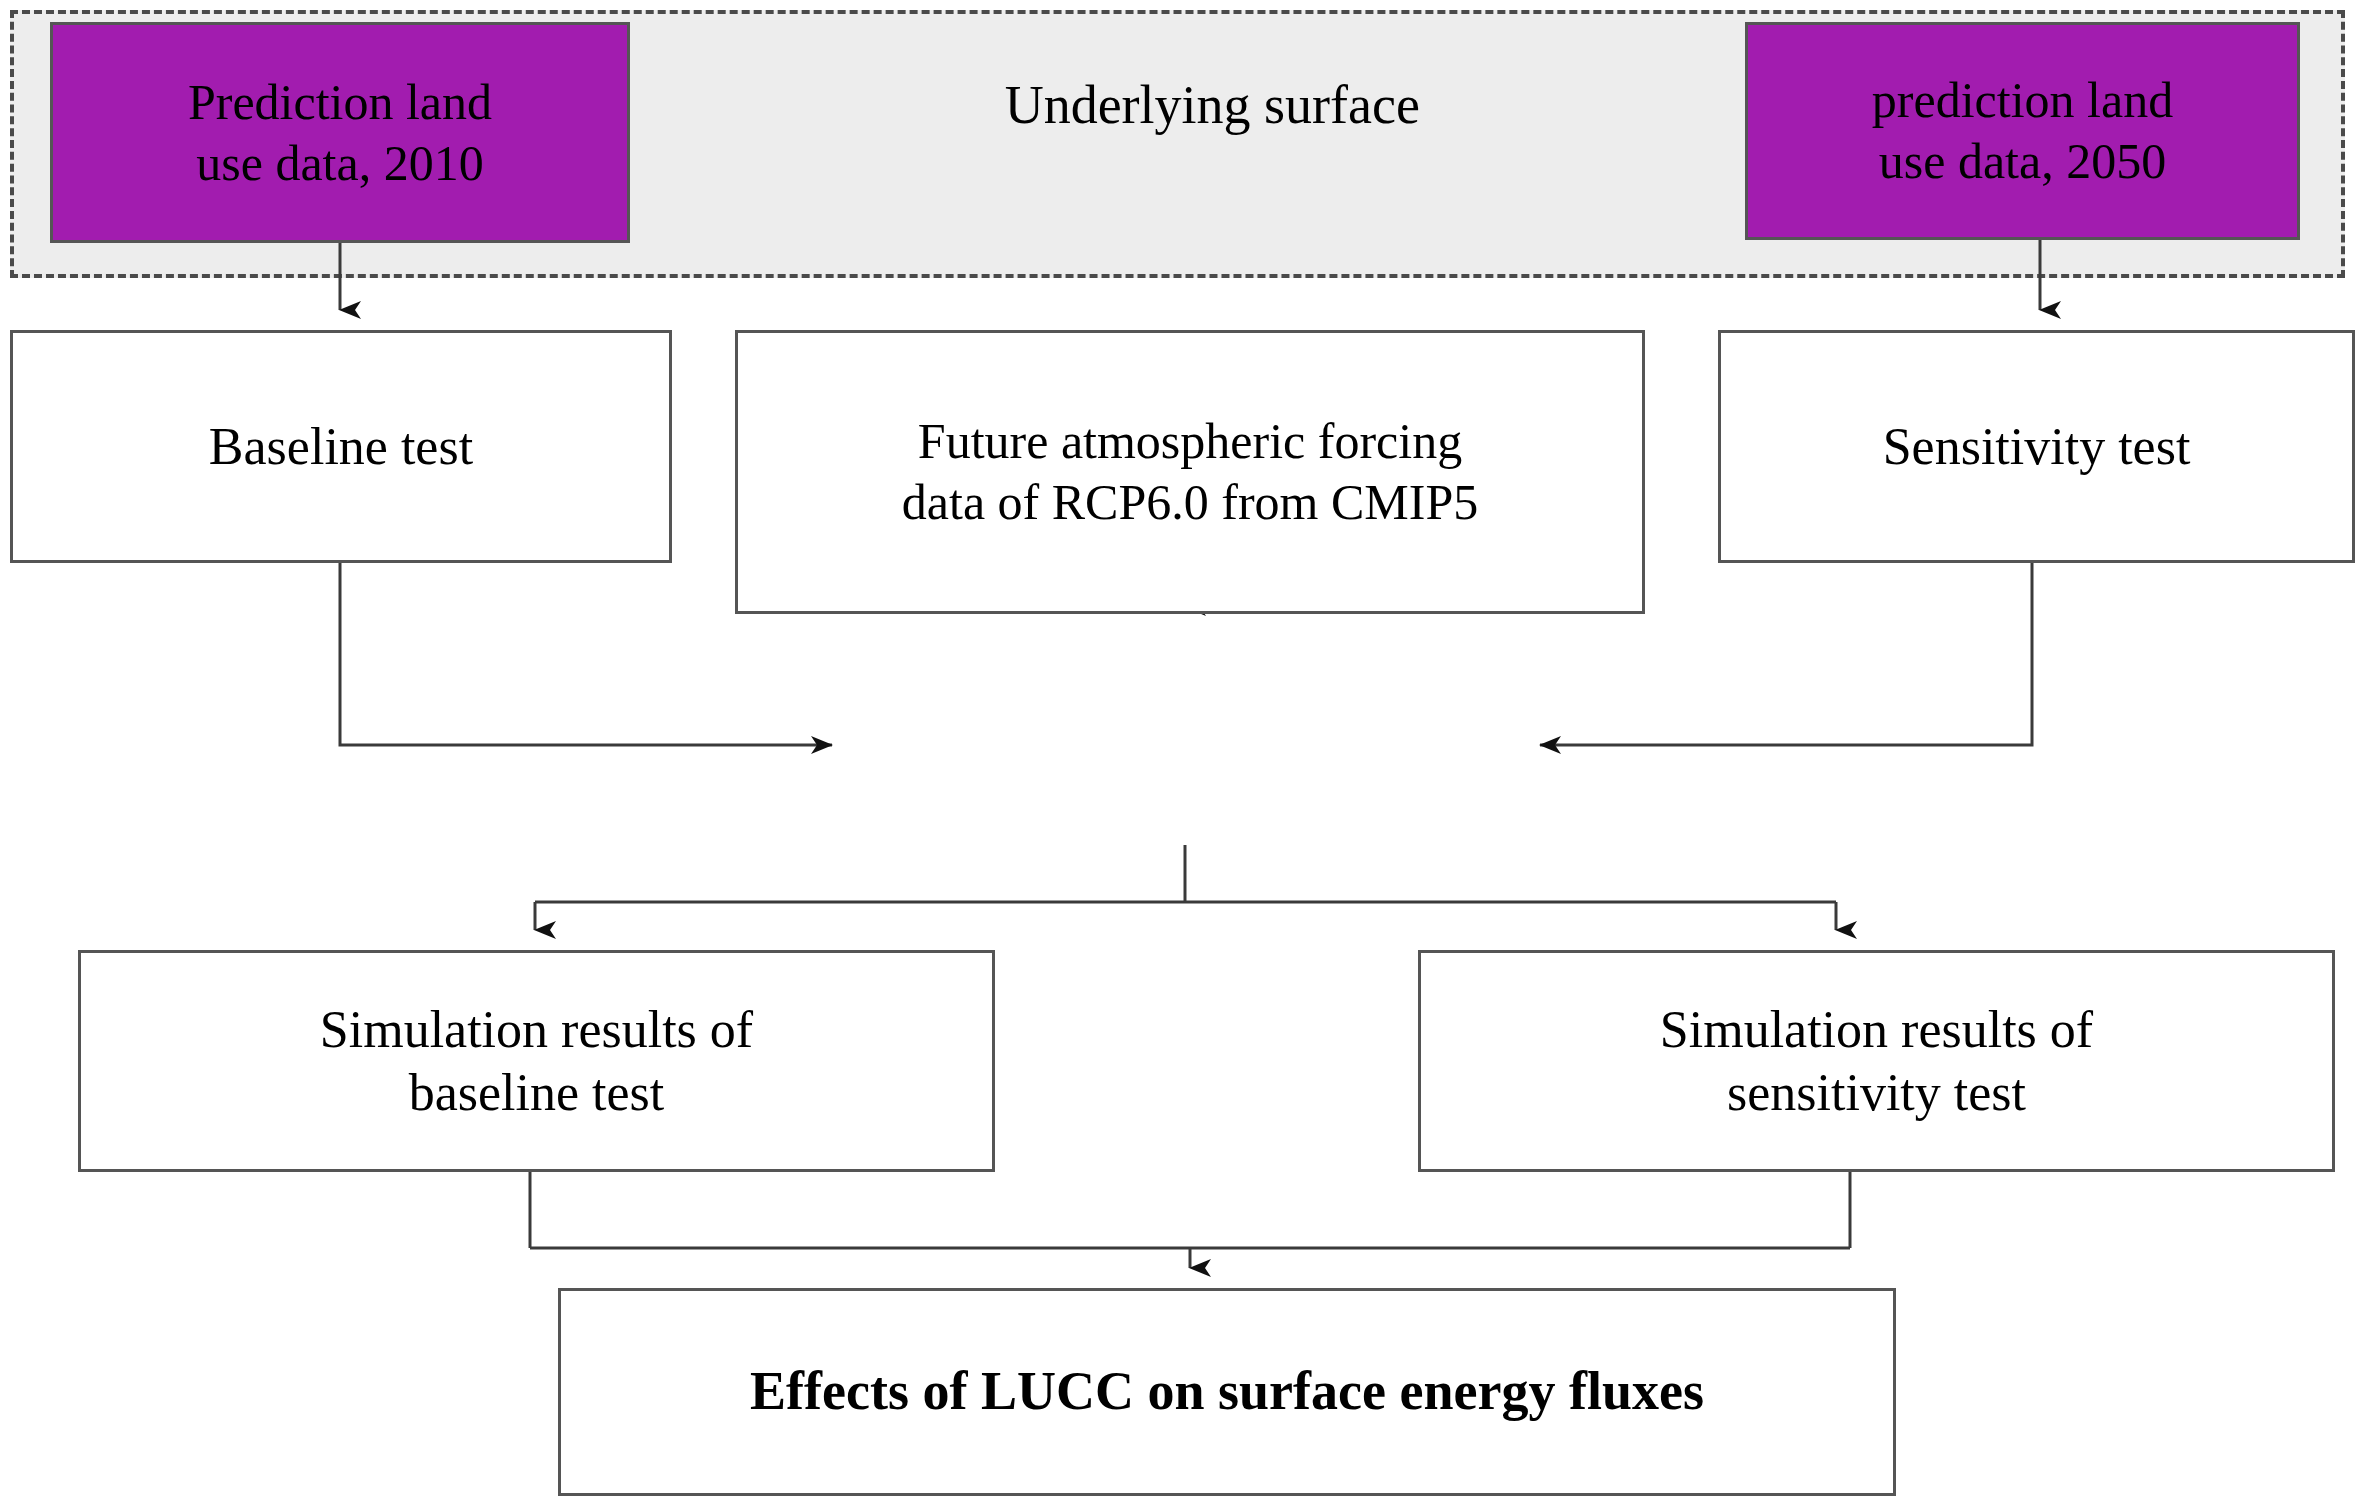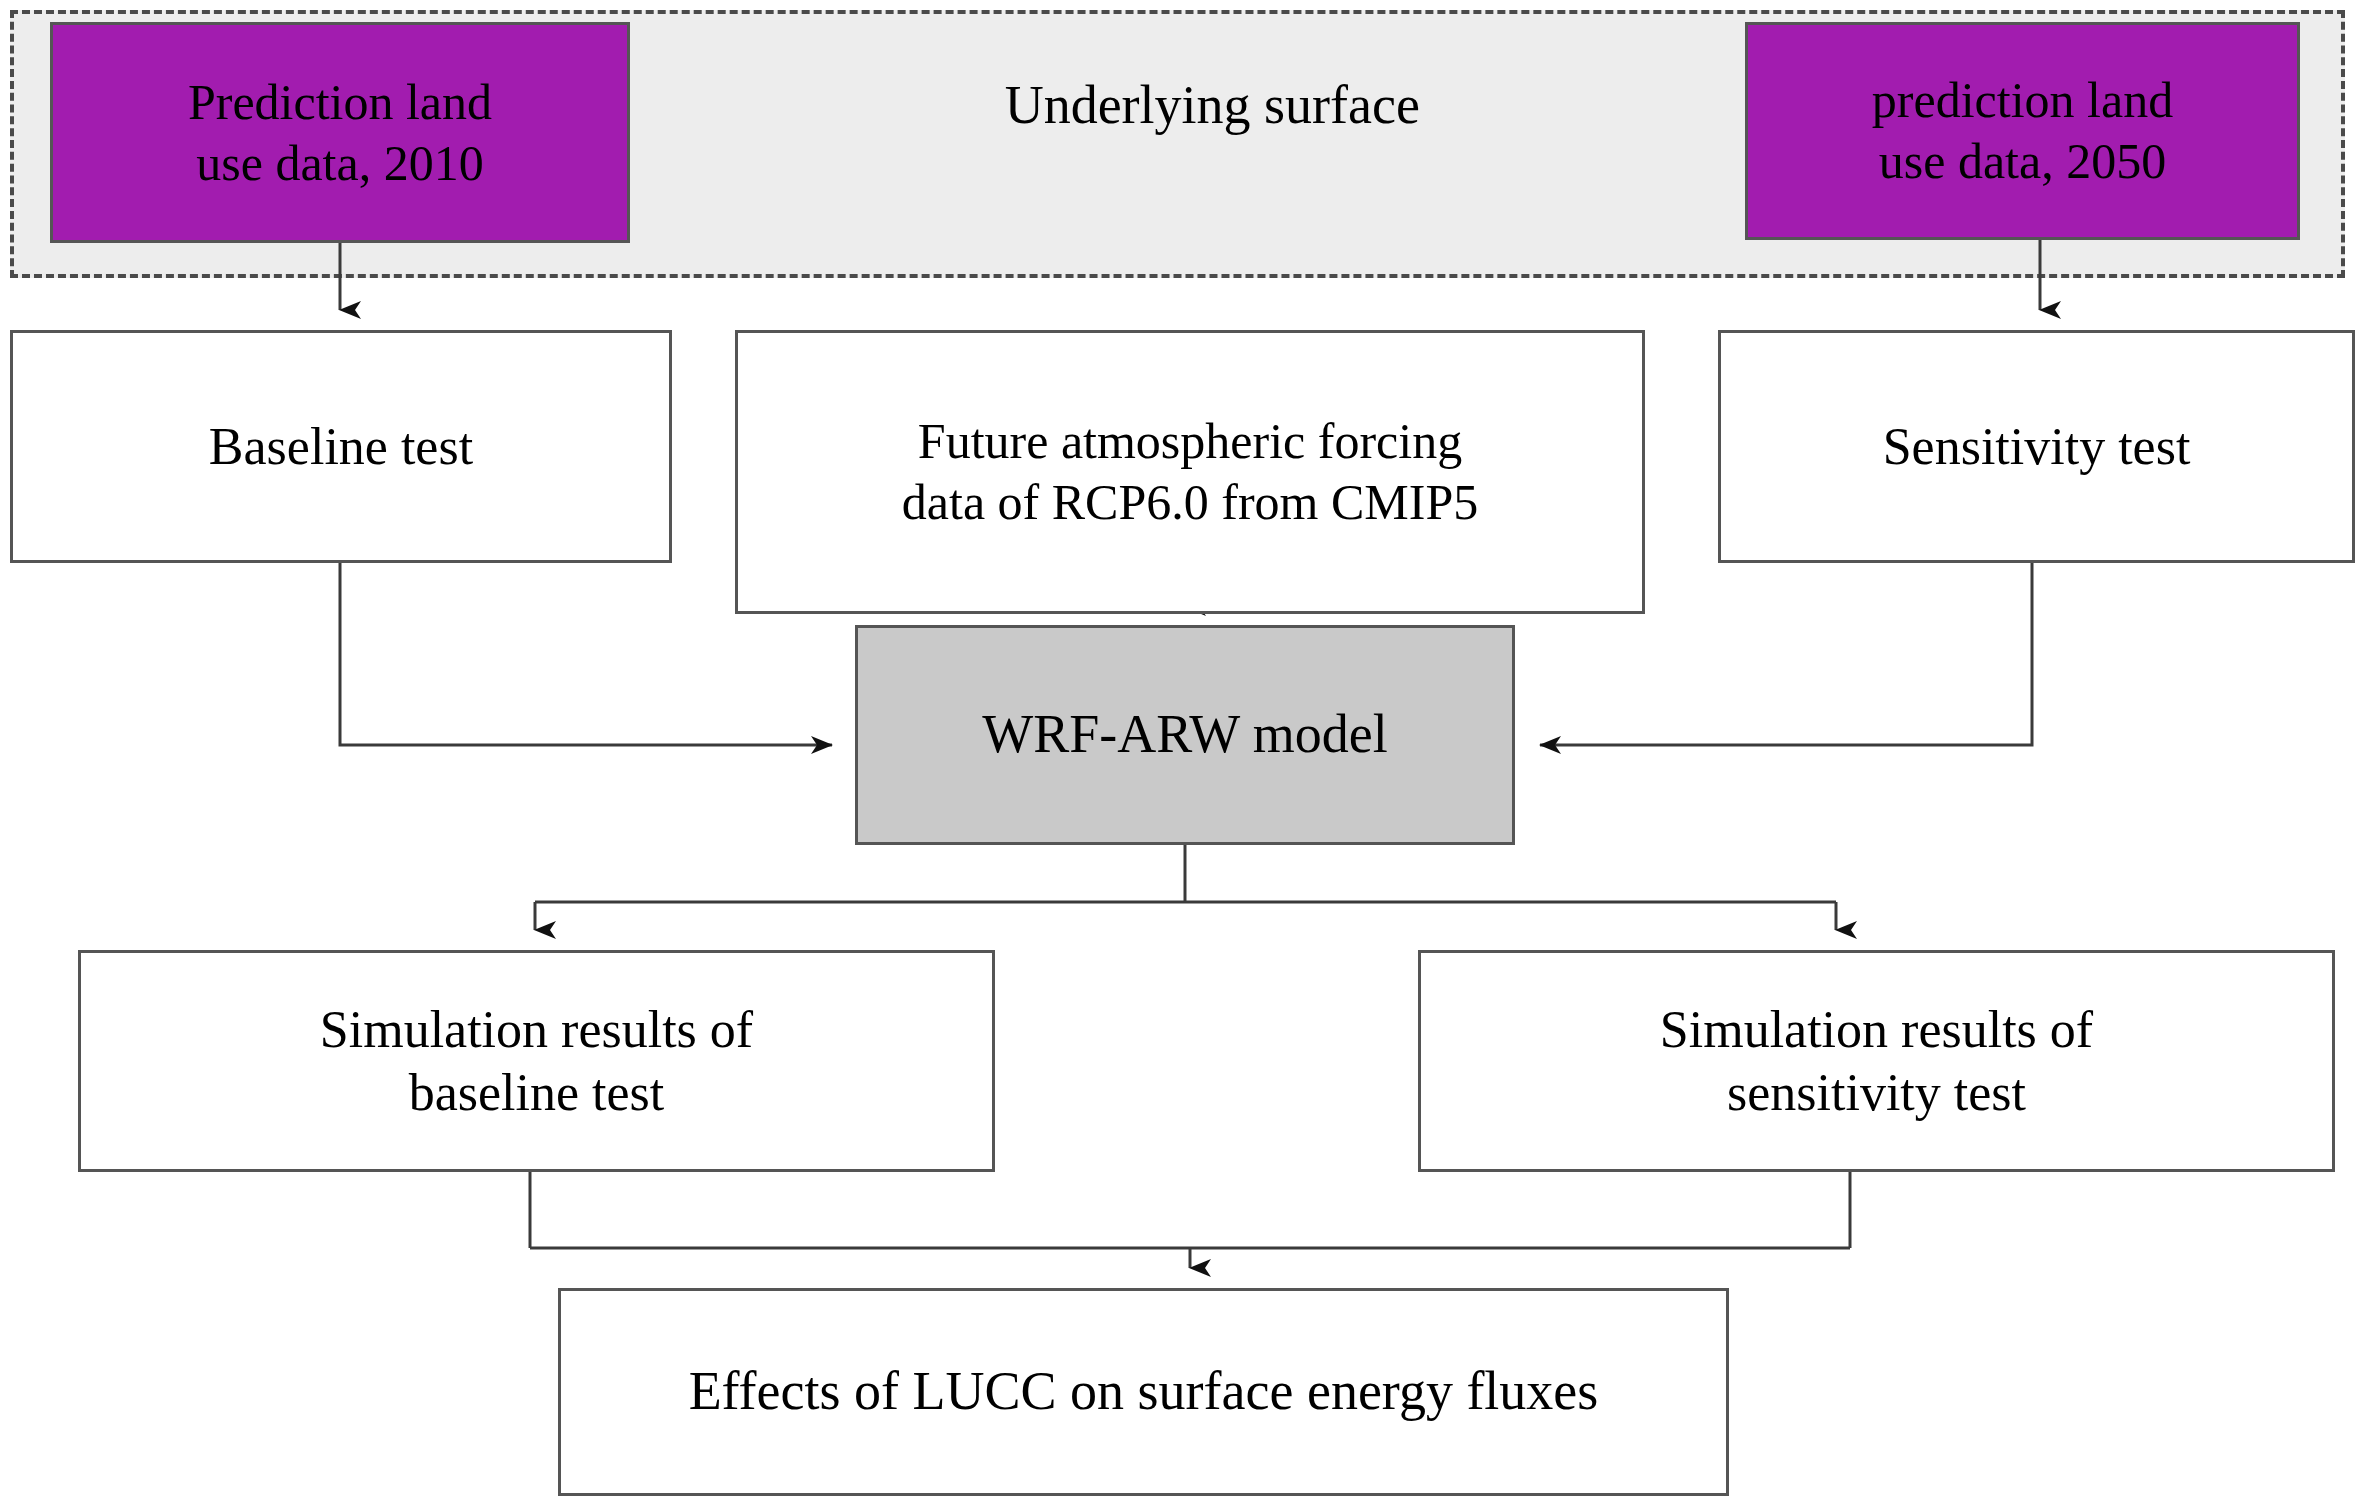--- a/index.html
+++ b/index.html
@@ -122,31 +122,28 @@
 
   <div class="node" style="left:735px; top:330px; width:910px; height:284px; font-size:50px;">
     <span class="label">Future atmospheric forcing
 data of RCP6.0 from CMIP5</span>
   </div>
 
   <div class="node" style="left:1718px; top:330px; width:637px; height:233px; font-size:52px;">
     <span class="label">Sensitivity test</span>
   </div>
 
-  <div class="node model" style="left:855px; top:625px; width:660px; height:220px; font-size:54px;">
-    <span class="label">WRF-ARW model</span>
-  </div>
 
   <div class="node" style="left:78px; top:950px; width:917px; height:222px; font-size:52px;">
     <span class="label">Simulation results of
 baseline test</span>
   </div>
 
   <div class="node" style="left:1418px; top:950px; width:917px; height:222px; font-size:52px;">
     <span class="label">Simulation results of
 sensitivity test</span>
   </div>
 
-  <div class="node" style="left:558px; top:1288px; width:1171px; height:208px; font-size:54px;">
+  <div class="node" style="left:558px; top:1288px; width:1338px; height:208px; font-size:54px;font-weight:bold;">
     <span class="label">Effects of LUCC on surface energy fluxes</span>
   </div>
 
 </div>
 
 </body></html>

